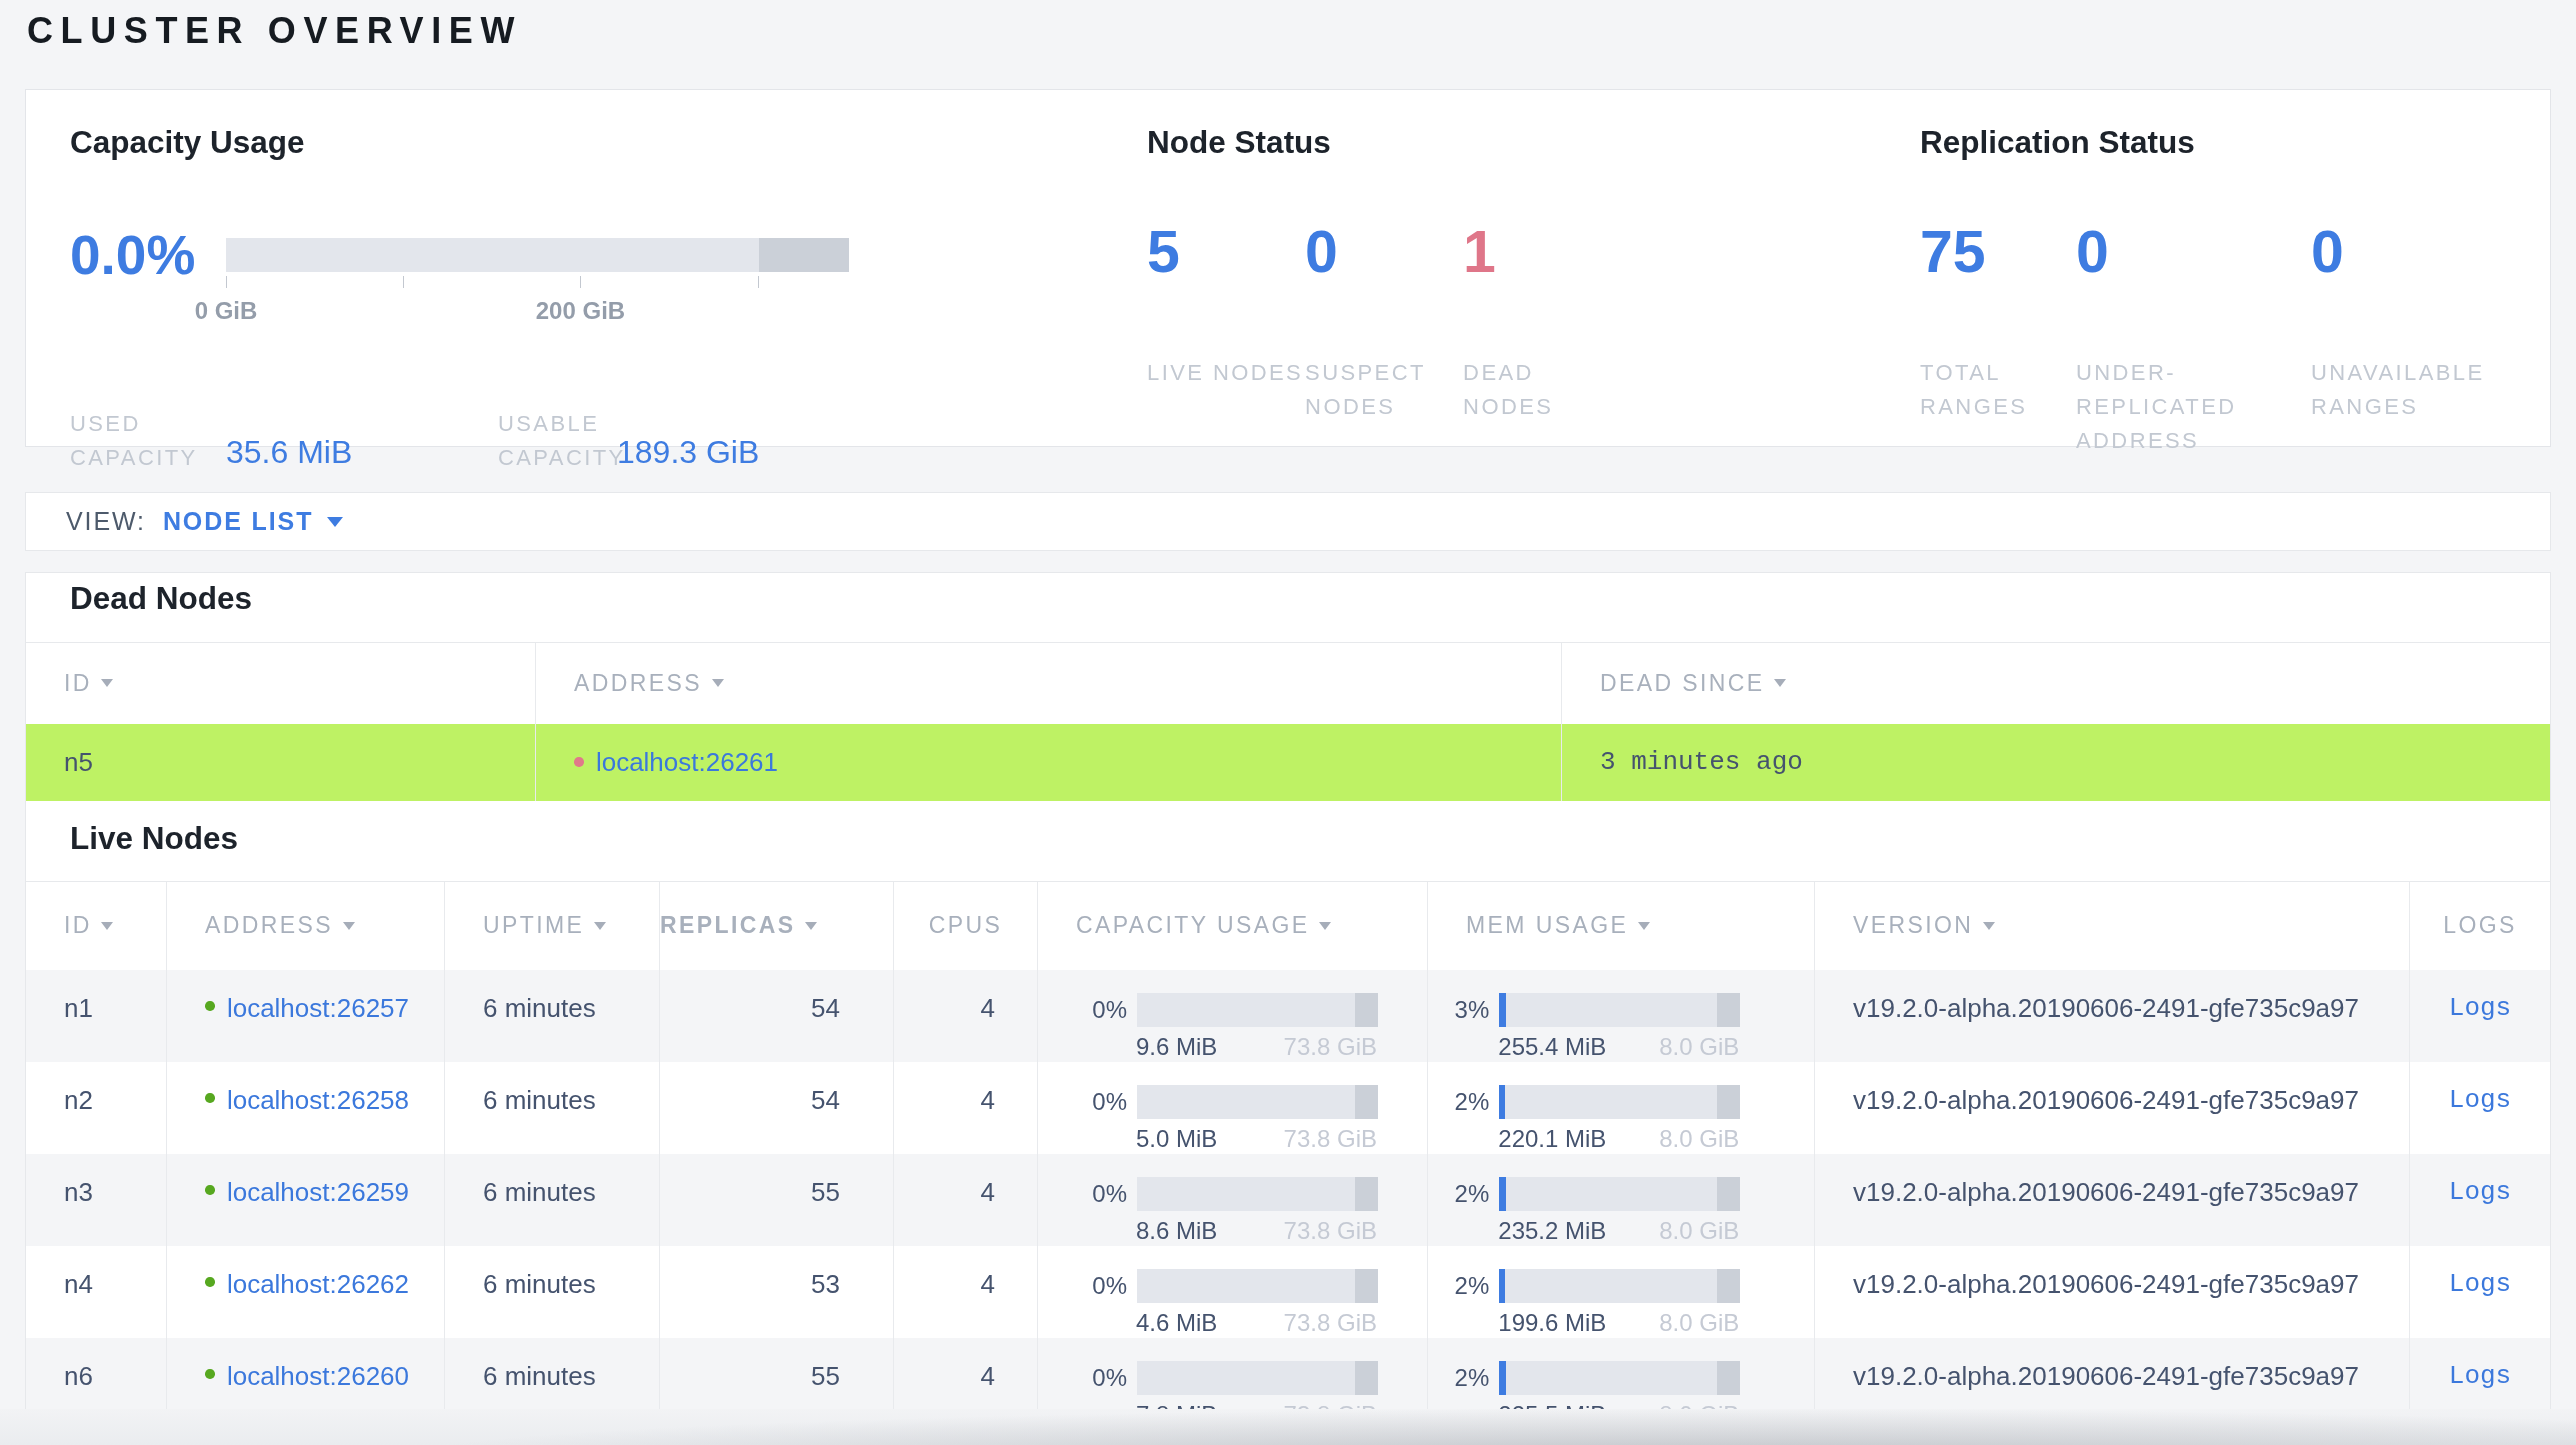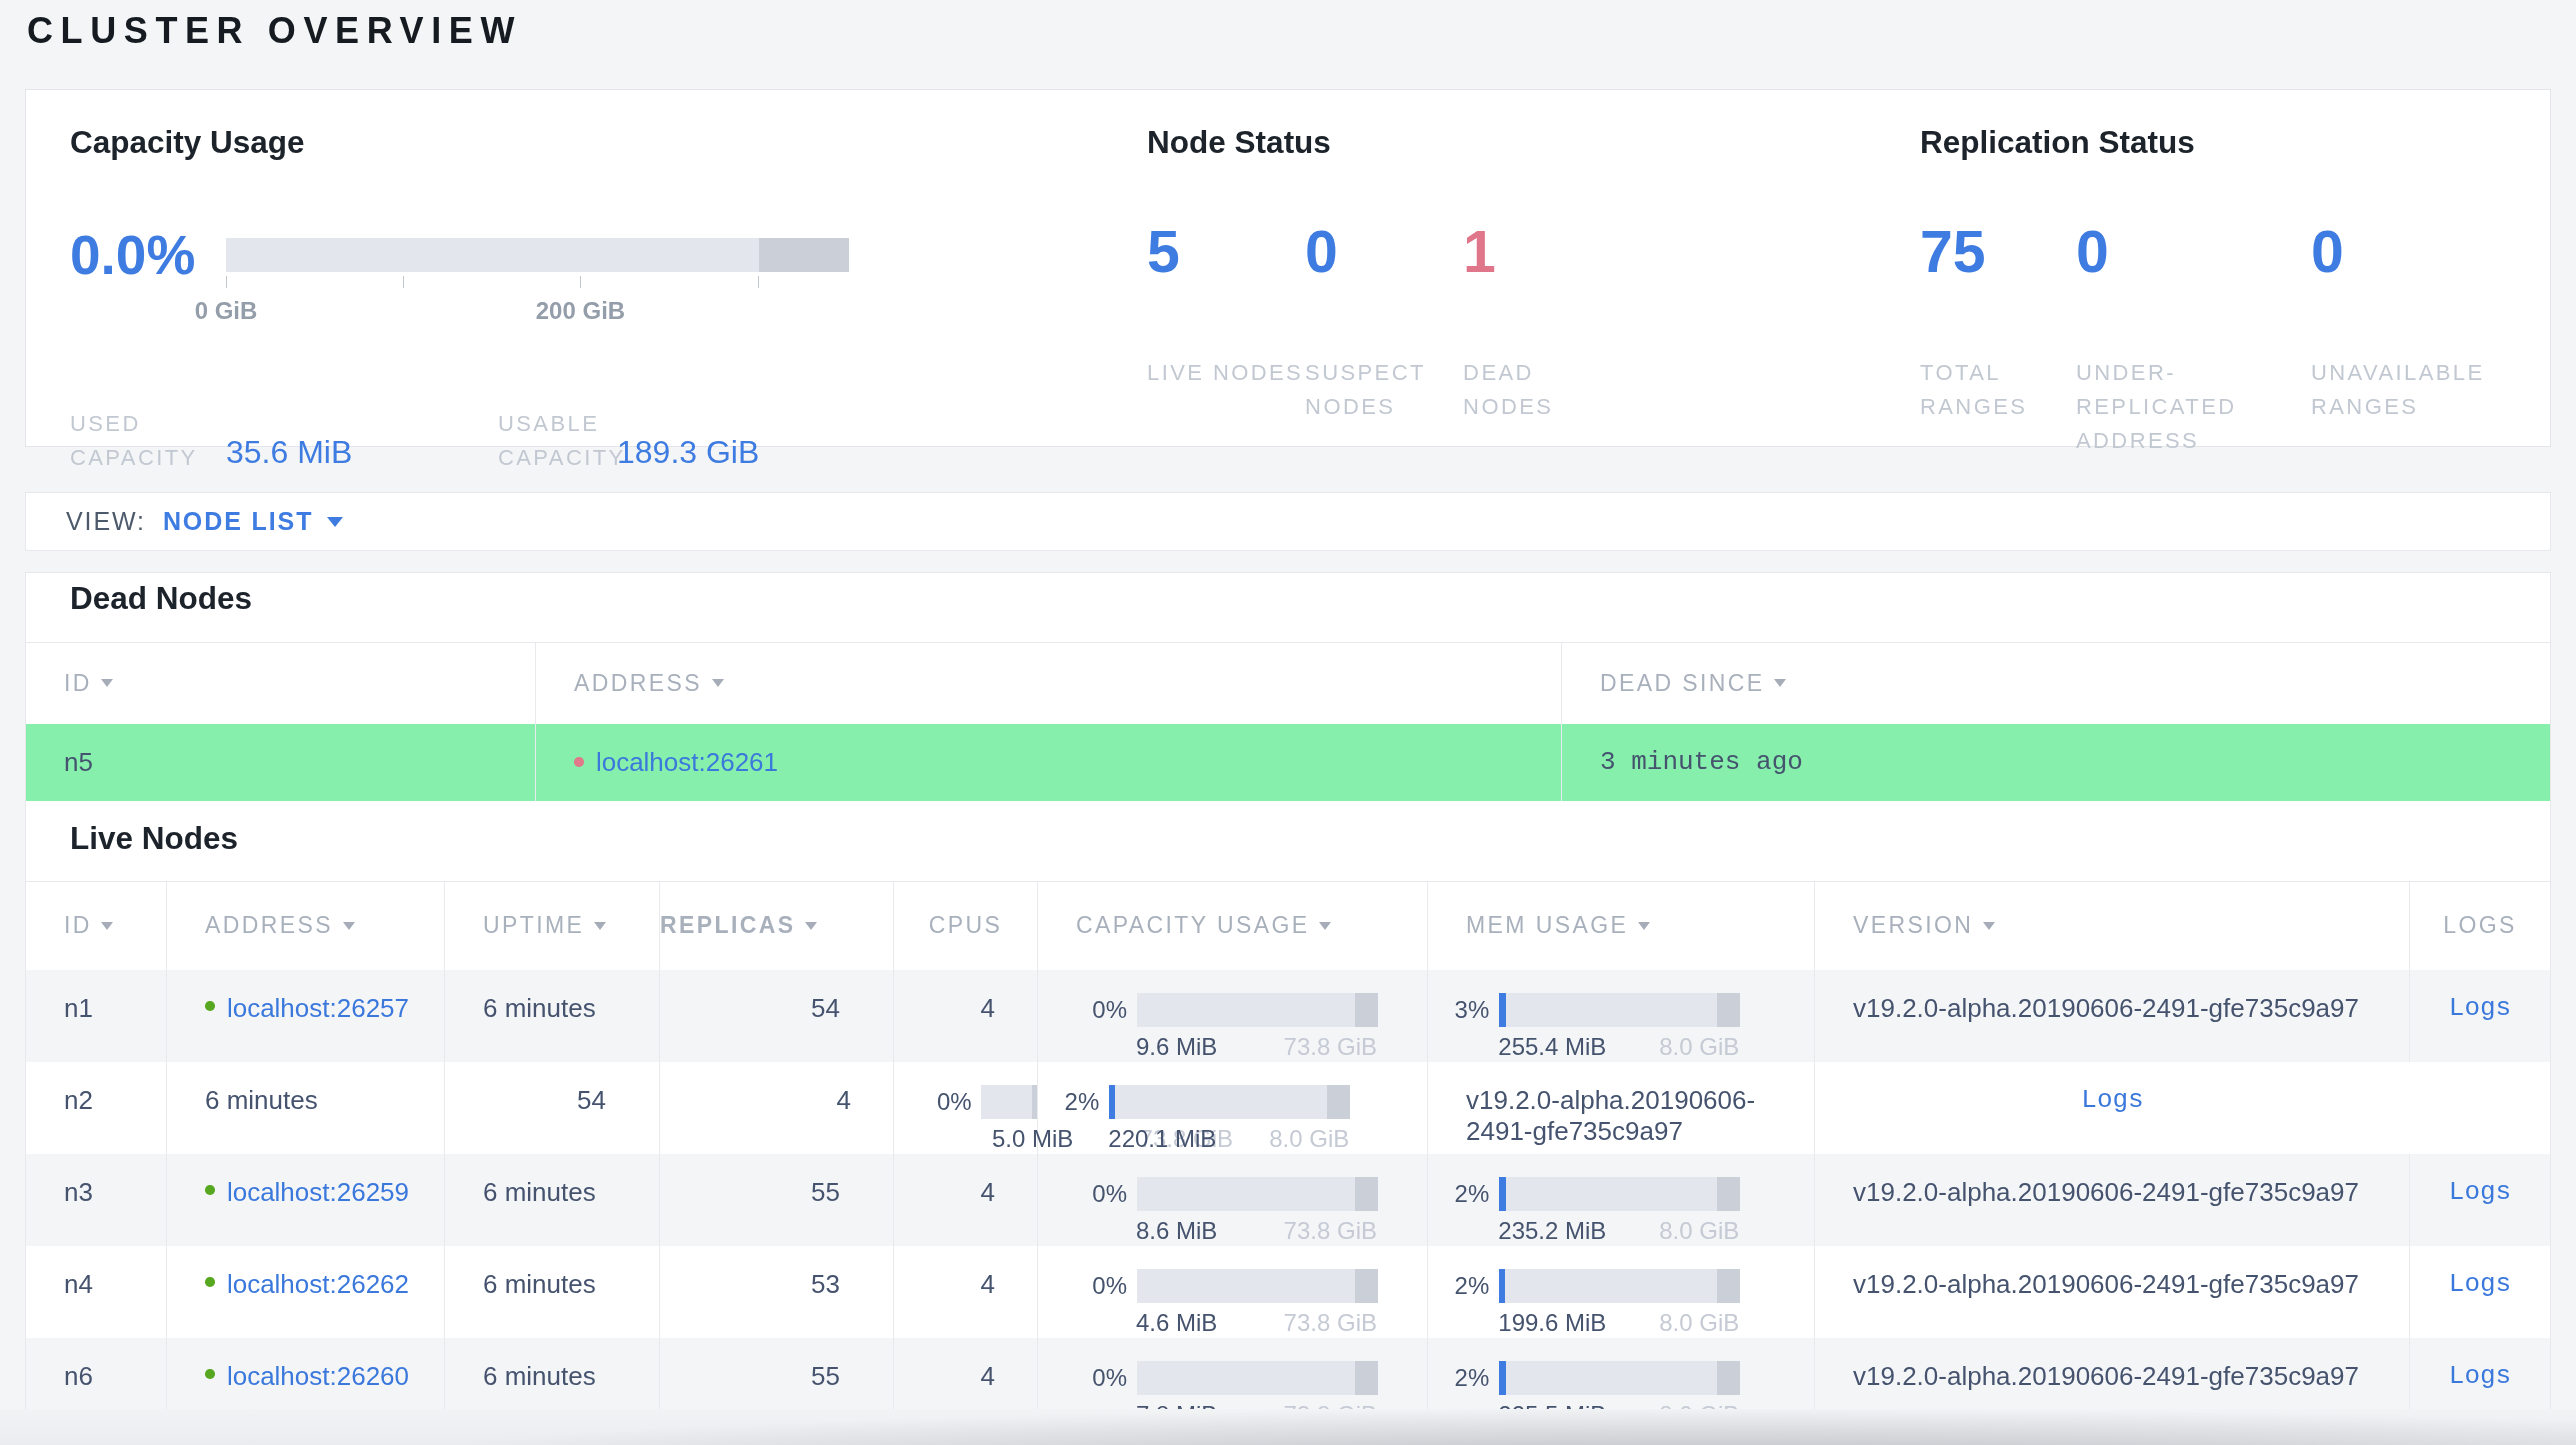--- a/index.html
+++ b/index.html
@@ -90,21 +90,21 @@
   .cell { border-right:1px solid #e8eaed; }
   .cell:last-child { border-right:none;font-family:Liberation Mono, monospace; }
 
   .dot { display:inline-block; width:9.5px; height:9.5px; border-radius:50%; margin-right:12.4px; flex:none; }
   .dot-green { background:#57a820; }
   .dot-red { background:#e0798a; }
   .link { color:#3b78dc; cursor:pointer; text-decoration:none; }
 
   
   .dt-header { display:grid; grid-template-columns:510px 1026px 1fr; height:82px; border-top:1px solid #e7e9ec; }
-  .dt-row { display:grid; grid-template-columns:510px 1026px 1fr; height:77px; background:#86efac; }
+  .dt-row { display:grid; grid-template-columns:510px 1026px 1fr; height:77px; background:#bef264; }
   .dt-row .cell { display:flex; align-items:center; padding-left:38px; font-size:26px; color:#45536e; }
 
   
   .lt-header { display:grid; grid-template-columns:141px 278px 215px 234px 144px 390px 387px 595px 1fr; height:89px; border-top:1px solid #e7e9ec; }
   .lt-row { display:grid; grid-template-columns:141px 278px 215px 234px 144px 390px 387px 595px 1fr; height:92px; }
   .lt-row.alt { background:#f4f5f7; }
   .lt-row .cell { font-size:26px; color:#45536e; padding-top:23px; }
   .c-id { padding-left:38px; }
   .c-addr { display:flex; align-items:flex-start; padding-left:38px; }
   .c-addr .dot { margin-top:8.6px; }
@@ -316,20 +316,24 @@
           <span class="usage-used">255.4 MiB</span>
           <span class="usage-total">8.0 GiB</span>
         </div>
     </div>
     <div class="cell c-version">v19.2.0-alpha.20190606-2491-gfe735c9a97</div>
     <div class="cell c-logs"><a class="link">Logs</a></div>
   </div>
 
   <div class="lt-row">
     <div class="cell c-id">n2</div>
+    <div class="cell c-addr">
+      <span class="dot dot-green"></span>
+      <a class="link">localhost:26258</a>
+    </div>
     <div class="cell c-uptime">6 minutes</div>
     <div class="cell c-replicas">54</div>
     <div class="cell c-cpus">4</div>
     <div class="cell c-usage">
       <div class="usage-top">
           <span class="usage-pct">0%</span>
         <div class="mini-bar">
             <div class="mini-cap"></div>
             <div class="mini-fill" style="width: 0%;"></div>
           </div>

